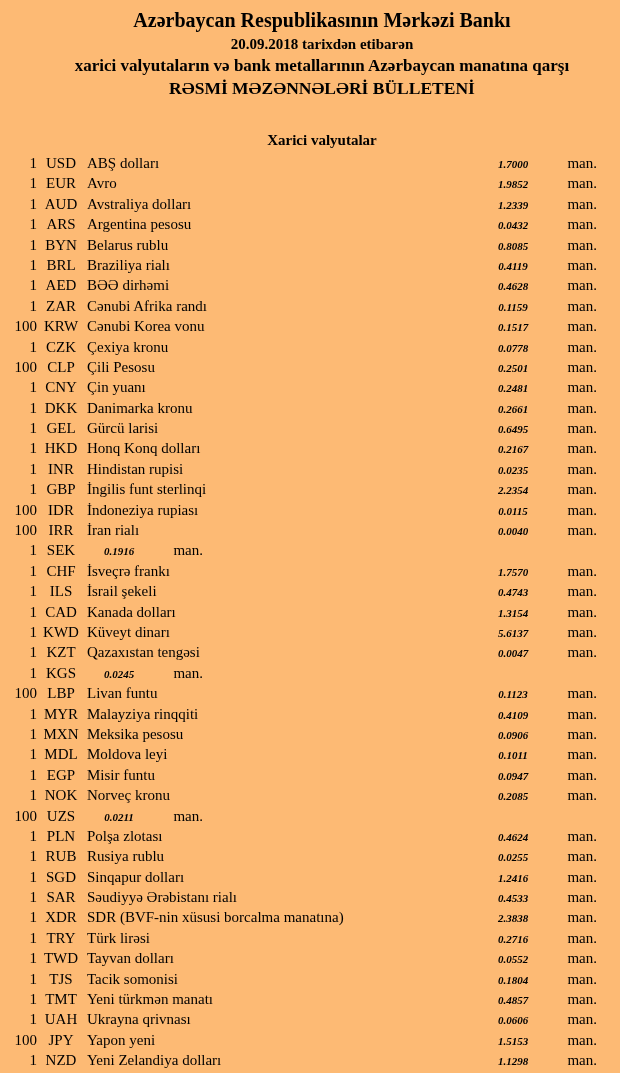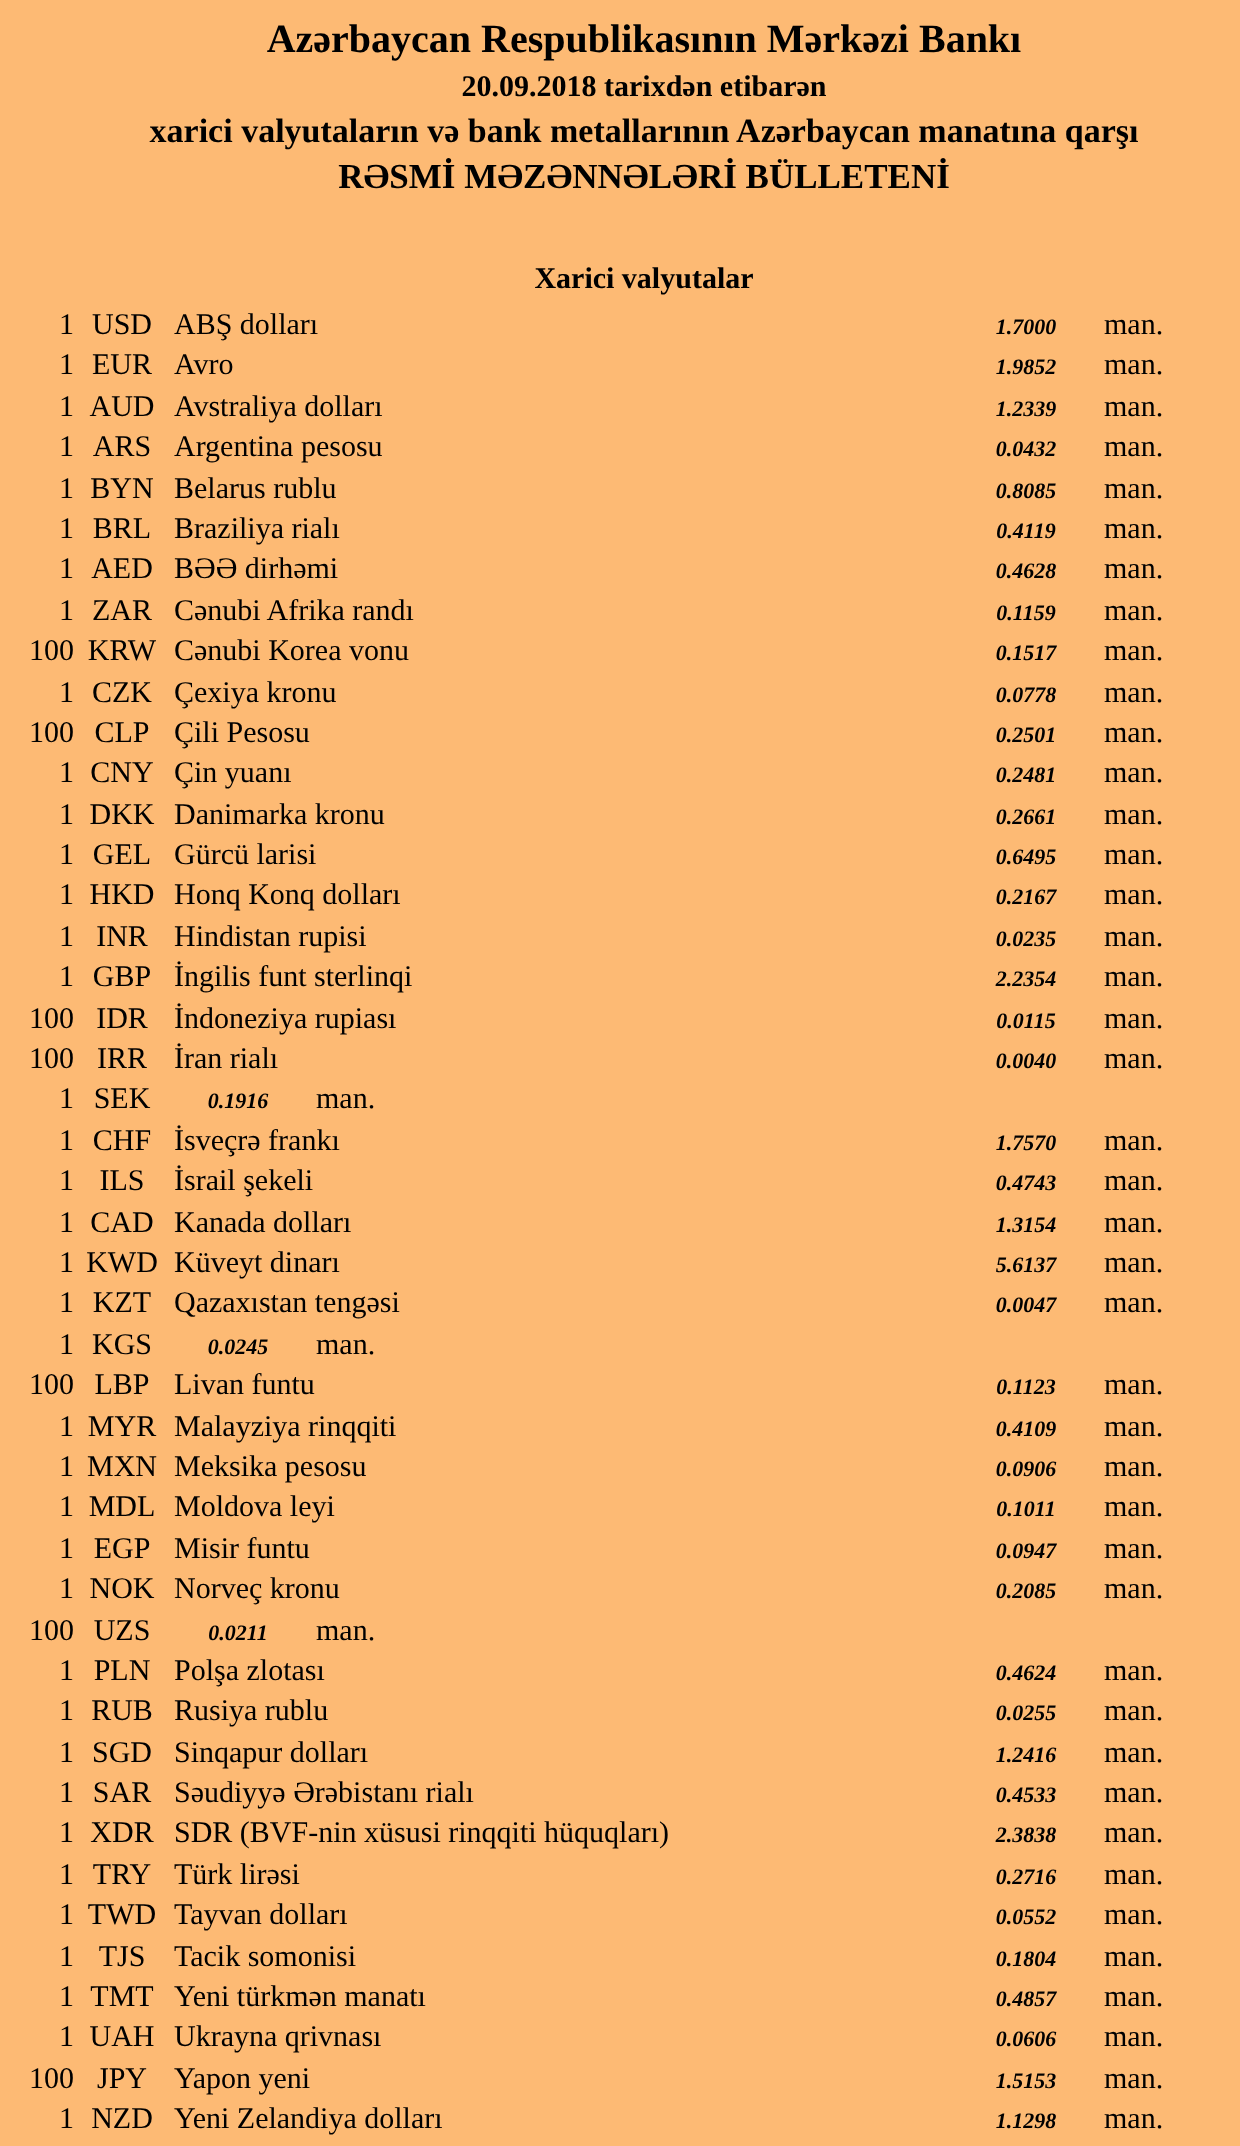--- a/index.html
+++ b/index.html
@@ -84,20 +84,21 @@
     flex: none;
     width: 78px;
     text-align: center;
     font-weight: bold;
     font-style: italic;
     font-size: 11px;
   }
   .unit {
     flex: none;
     width: 45px;
+    text-align: right;
   }
 </style>
 </head>
 <body>
 
 <div class="page">
 
   <header class="header">
     <h1 class="bank-title">Azərbaycan Respublikasının Mərkəzi Bankı</h1>
     <div class="date-line">20.09.2018 tarixdən etibarən</div>
@@ -360,21 +361,21 @@
       <div class="row">
     <span class="qty">1</span>
     <span class="code">SAR</span>
     <span class="name">Səudiyyə Ərəbistanı rialı</span>
     <span class="rate">0.4533</span>
     <span class="unit">man.</span>
   </div>
       <div class="row">
     <span class="qty">1</span>
     <span class="code">XDR</span>
-    <span class="name">SDR (BVF-nin xüsusi rinqqiti hüquqları)</span>
+    <span class="name">SDR (BVF-nin xüsusi borcalma manatına)</span>
     <span class="rate">2.3838</span>
     <span class="unit">man.</span>
   </div>
       <div class="row">
     <span class="qty">1</span>
     <span class="code">TRY</span>
     <span class="name">Türk lirəsi</span>
     <span class="rate">0.2716</span>
     <span class="unit">man.</span>
   </div>

